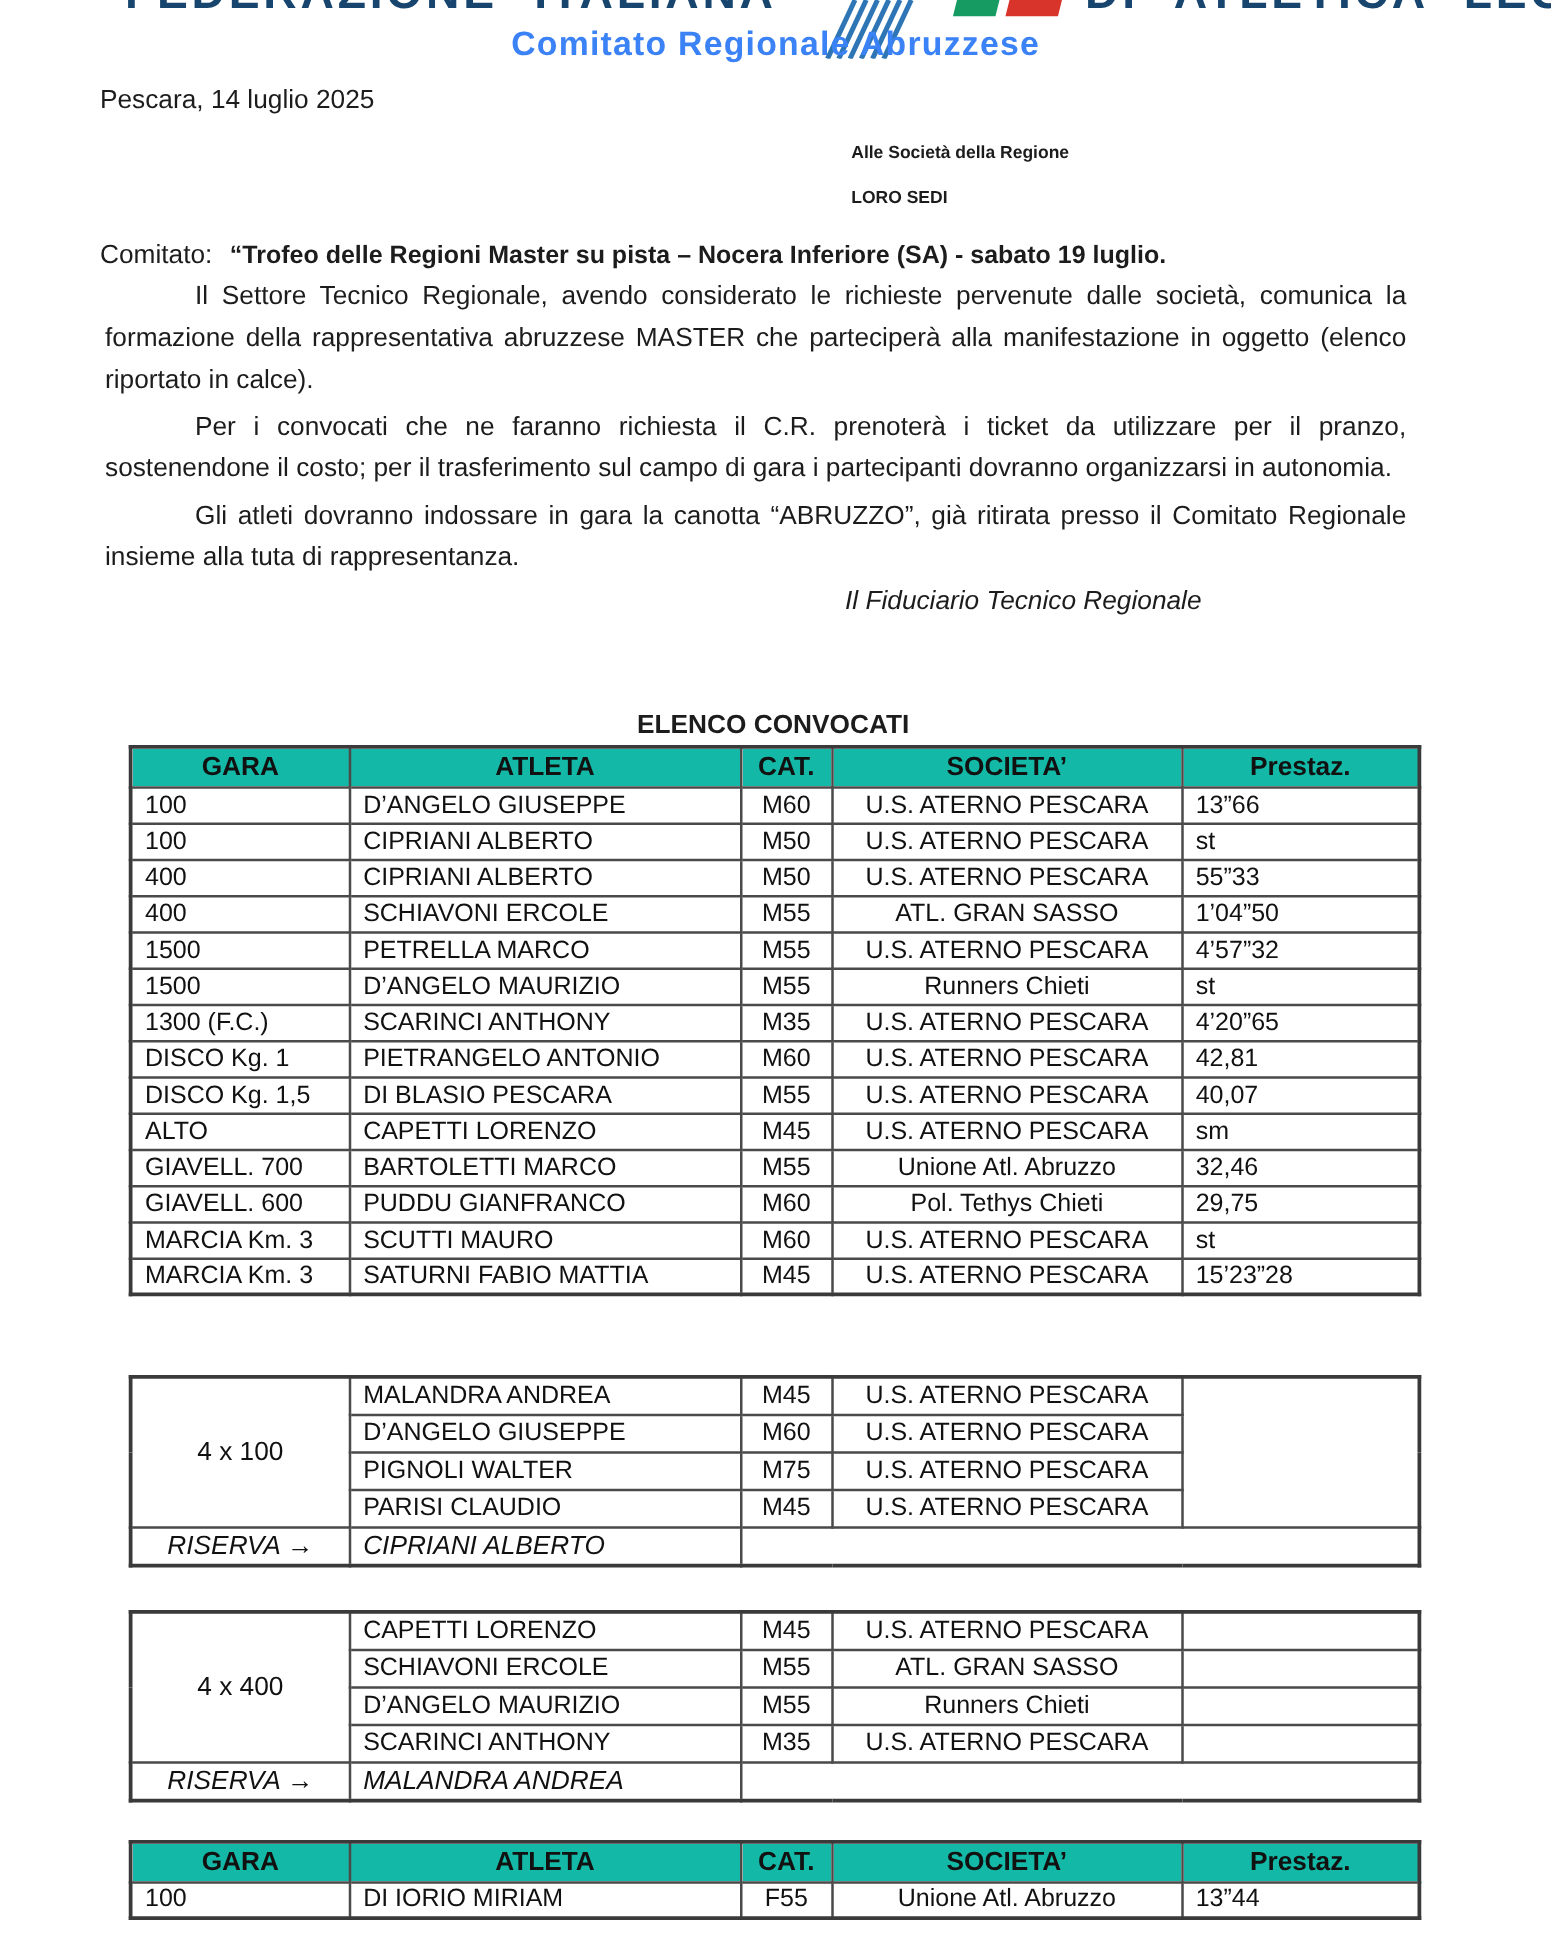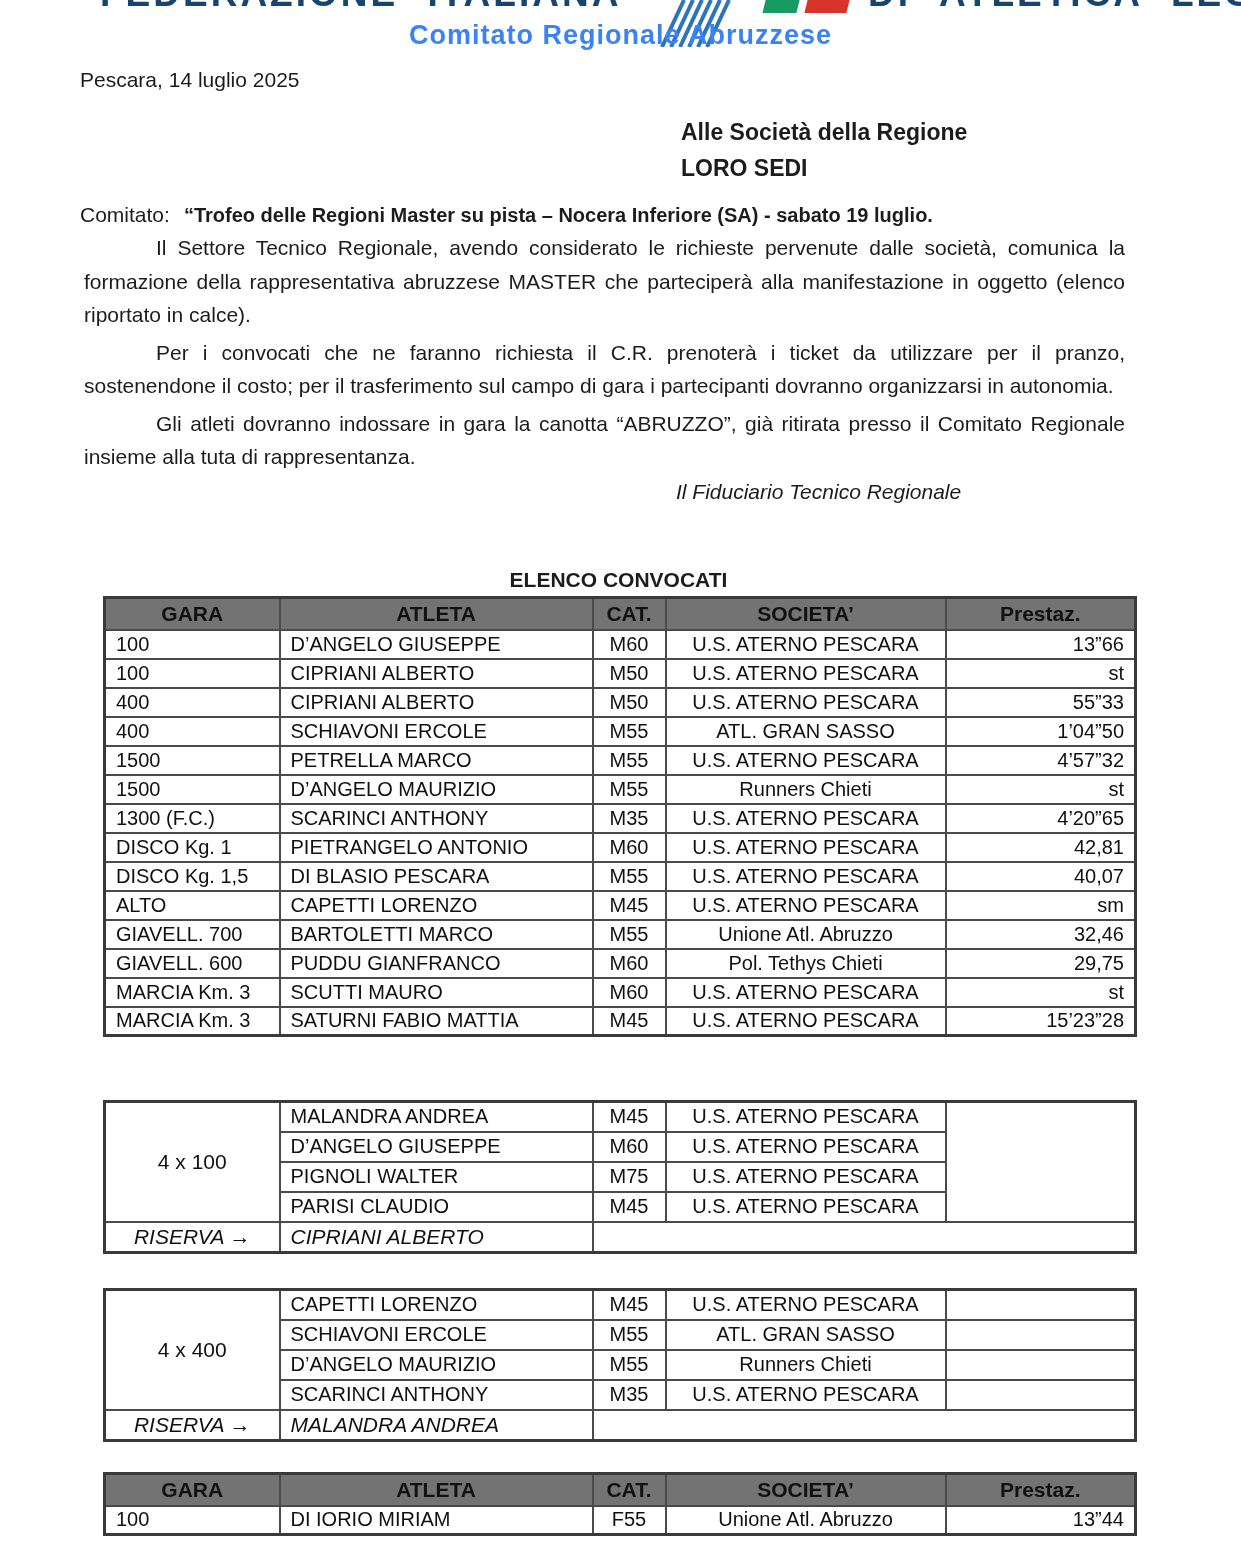--- a/index.html
+++ b/index.html
@@ -31,21 +31,21 @@
   .flag-red   { left: 806px; width: 42px; background: #D9342B; }
   .subtitle {
     position: absolute; top: 20px; left: 0; width: 100%;
     text-align: center; font-size: 27px; font-weight: 700;
     color: #3b82f6; letter-spacing: 1px;
   }
 
   
   .letter { position: absolute; top: 62px; left: 80px; width: 1049px; }
   .date-line { font-size: 21px; margin-top: 6px; }
-  .recipient-block { margin: 22px 0 0 601px; font-size: 23px; font-weight: 700; line-height: 36px; }
+  .recipient-block { margin: 11px 0 0 601px; font-size: 14px; font-weight: 700; line-height: 36px; }
   .subject-line { margin-top: 17px; font-size: 21px; white-space: nowrap; }
   .subject-line .label { font-weight: 400; }
   .subject-line .subject { font-weight: 700; font-size: 20px; margin-left: 14px; }
   p.body-par {
     font-size: 21px; line-height: 33.5px; text-align: justify;
     text-indent: 72px; margin: 4px;
   }
   .par-1 { margin-top: 30px; }
   .par-2 { margin-top: 45px; }
   .par-3 { margin-top: 45px; }
@@ -66,34 +66,34 @@
   .tbl-r100  { position: absolute; top: 1100px; left: 0; border: 2px solid #3a3a3a; }
   .tbl-r400  { position: absolute; top: 1288px; left: 0; border: 2px solid #3a3a3a; }
   .tbl-women { position: absolute; top: 1472px; left: 0; }
   .doc-table td, .doc-table th {
     border: 2px solid #4a4a4a;
     padding: 1px 10px;
     height: 29px;
     overflow: hidden; white-space: nowrap;
   }
   .doc-table th {
-    background: #737373;
+    background: #14b8a6;
     font-weight: 700; font-size: 21px; text-align: center;
     height: 32px;
   }
   .al { text-align: left; padding-left: 13px; }
   .ac { text-align: center; }
   .relay td { height: 30px; }
   .relay-label { text-align: center; font-size: 21px; }
   .riserva td { font-style: italic; font-size: 21px; height: 31px; }
   .c0 { text-align: left; padding-left: 13px; }
   .c1 { text-align: left; padding-left: 13px; }
   .c2 { text-align: center; }
   .c3 { text-align: center; }
-  .c4 { text-align: right; }
+  .c4 { text-align: left; }
 </style>
 </head>
 <body>
 
 <div class="page">
 
   <div class="banner-clip">
     <span class="banner-word banner-left">FEDERAZIONE ITALIANA</span>
     <span class="banner-word banner-right">DI ATLETICA LEGGERA</span>
   </div>

